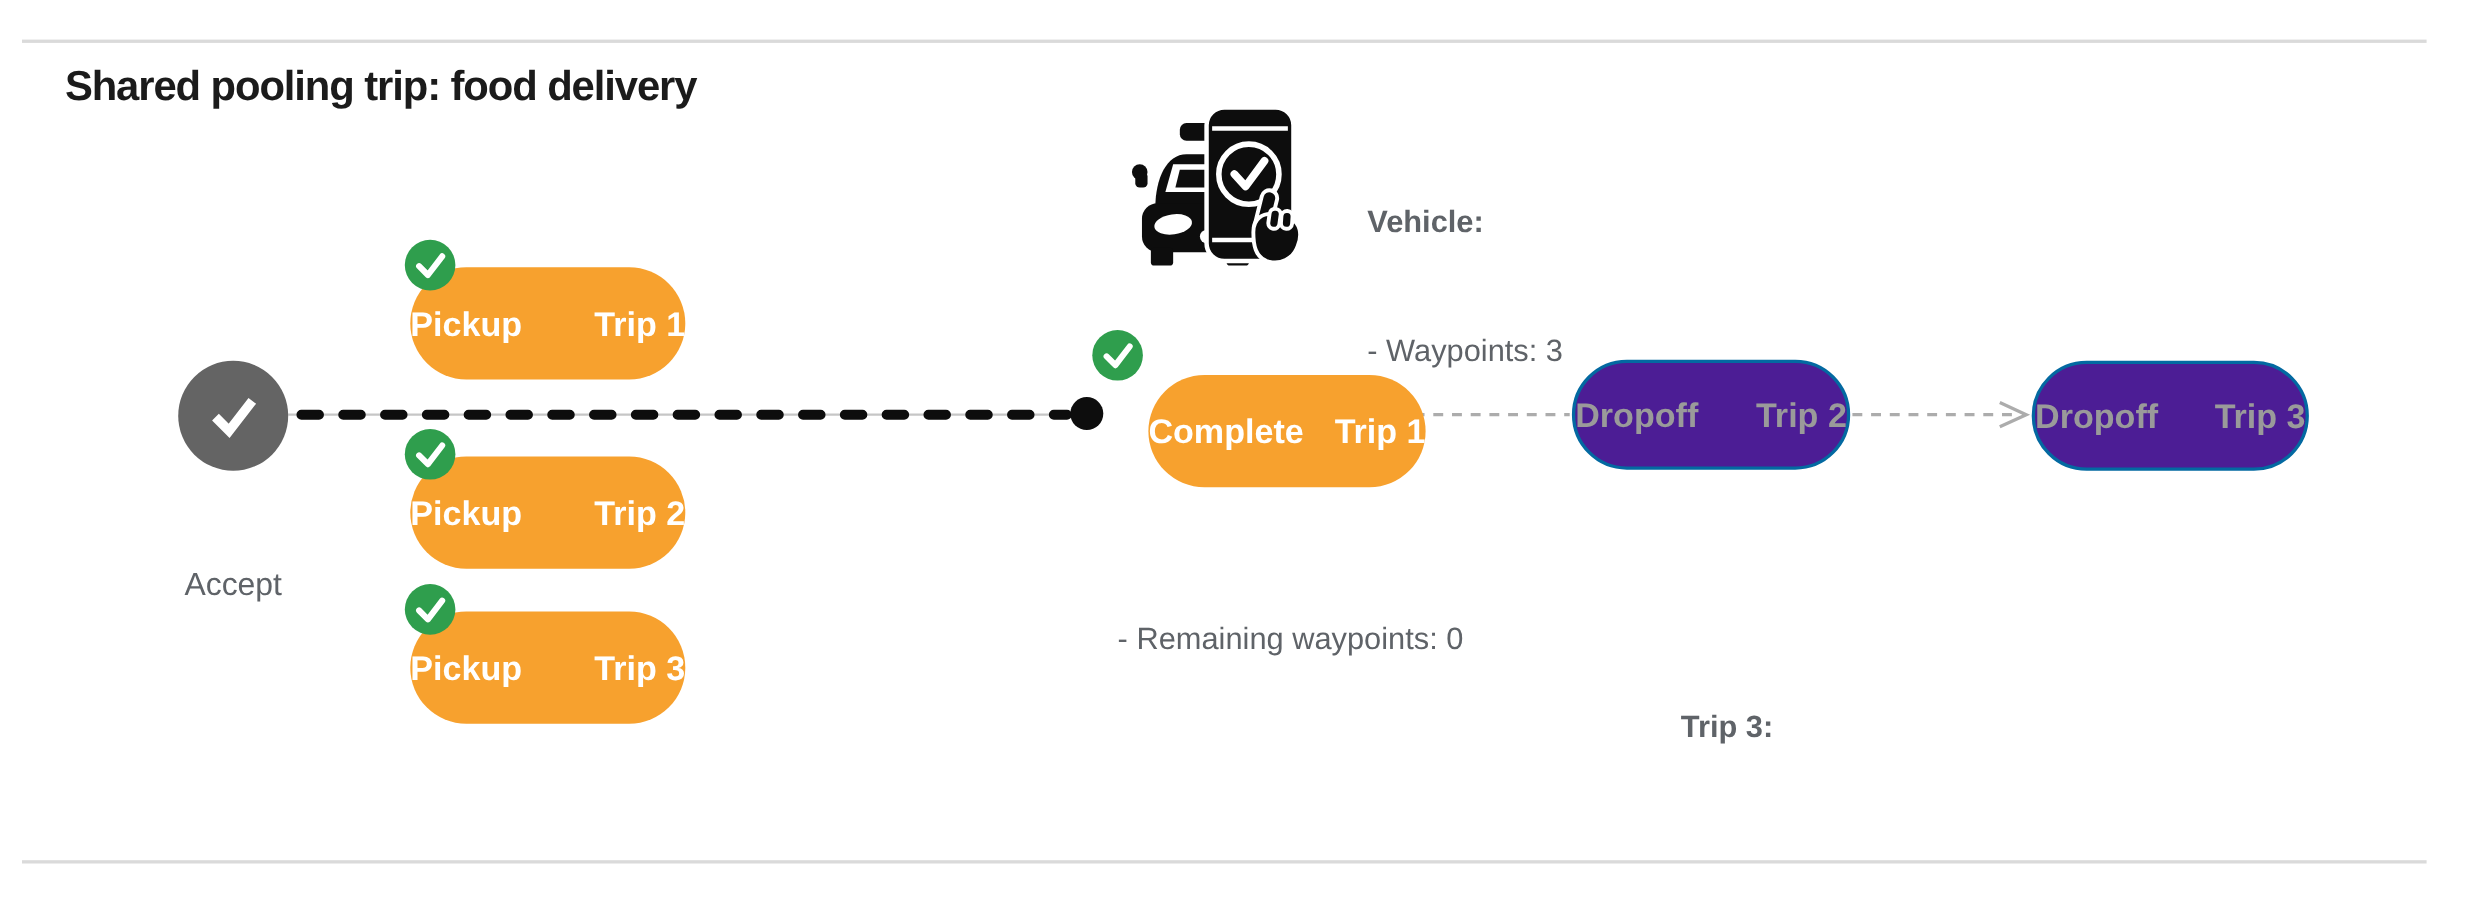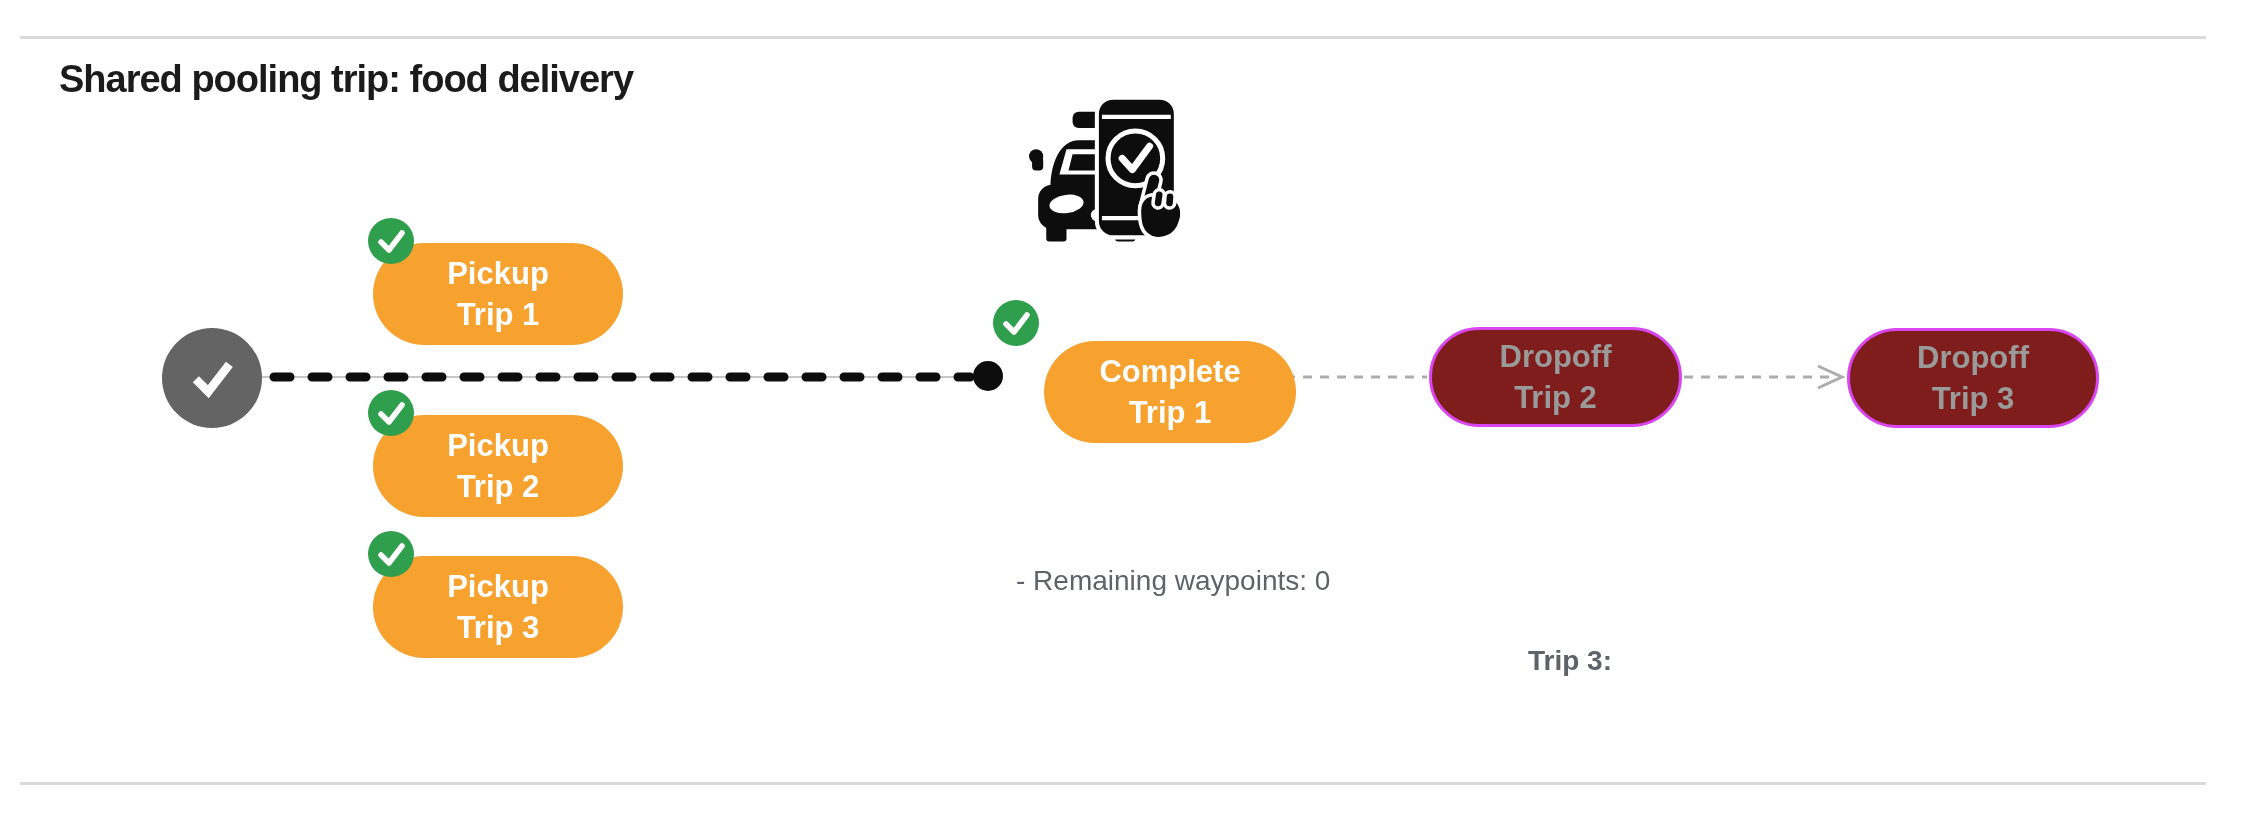--- a/index.html
+++ b/index.html
@@ -24,29 +24,29 @@
     position:absolute;left:162px;top:328px;width:100px;height:100px;border-radius:50%;
     background:#646464;display:flex;align-items:center;justify-content:center;
   }
   .accept-label{
     position:absolute;left:87px;top:442px;width:250px;text-align:center;
     font-size:29px;line-height:36px;color:#5f6368;white-space:pre;
   }
 
   .pill{
     position:absolute;width:250px;height:102px;border-radius:51px;background:#f7a12e;
-    display:flex;flex-direction:column;align-items:center;justify-content:center;
+    display:flex;flex-direction:row;align-items:center;justify-content:space-between;
     color:#ffffff;font-size:31px;font-weight:700;line-height:41px;white-space:pre;
   }
   .pill.pickup1{left:373px;top:243px;}
   .pill.pickup2{left:373px;top:415px;}
   .pill.pickup3{left:373px;top:556px;}
   .pill.complete{left:1044px;top:325px;width:252px;margin-top:16px;}
   .pill.dropoff{
-    background:#7f1d1d;border:3px solid #d946ef;color:#9a9a9a;box-sizing:border-box;
+    background:#4c1d95;border:3px solid #0369a1;color:#9a9a9a;box-sizing:border-box;
   }
   .pill.dropoff2{left:1429px;top:327px;width:253px;height:100px;}
   .pill.dropoff3{left:1847px;top:328px;width:252px;height:100px;}
 
   .badge{
     position:absolute;width:46px;height:46px;border-radius:50%;background:#2f9e4d;
     display:flex;align-items:center;justify-content:center;
   }
   .badge.b1{left:368px;top:218px;}
   .badge.b2{left:368px;top:390px;}
@@ -92,36 +92,41 @@
       <path d="M95 66 L105 77 L122 54" fill="none" stroke="#ffffff" stroke-width="7" stroke-linecap="round" stroke-linejoin="round"></path>
       <g stroke="#ffffff" stroke-width="3.5" fill="#0d0d0d">
         <rect x="116" y="80" width="14" height="42" rx="7" transform="rotate(14 123 101)"></rect>
         <path d="M112 118 C112 106 120 100 132 102 L146 106 C154 110 156 120 152 130 C148 142 136 148 124 144 C114 140 112 130 112 118 Z"></path>
         <rect x="126" y="97" width="10" height="18" rx="5" transform="rotate(8 131 106)"></rect>
         <rect x="137" y="99" width="10" height="16" rx="5" transform="rotate(4 142 107)"></rect>
       </g>
     </svg>
   </div>
 
+  <div class="vehicle-text">
+    <div class="b">Vehicle:</div>
+    <div>- Waypoints: 3</div>
+  </div>
 
   <svg class="connectors" width="2245" height="825">
     <line x1="262" y1="377" x2="988" y2="377" stroke="#c6c6c6" stroke-width="2"></line>
     <line x1="274" y1="377" x2="970" y2="377" stroke="#0d0d0d" stroke-width="9" stroke-dasharray="16 22" stroke-linecap="round"></line>
     <circle cx="988" cy="376" r="15" fill="#0d0d0d"></circle>
     <line x1="1252" y1="377" x2="1427" y2="377" stroke="#acacac" stroke-width="3" stroke-dasharray="9 8"></line>
     <line x1="1684" y1="377" x2="1834" y2="377" stroke="#acacac" stroke-width="3" stroke-dasharray="9 8"></line>
     <path d="M1818 366 L1842 377 L1818 388" fill="none" stroke="#acacac" stroke-width="3"></path>
   </svg>
 
   <div class="node-circle">
     <svg width="62" height="62" viewBox="0 0 100 100">
       <path d="M24 52 L44 72 L78 28" fill="none" stroke="#ffffff" stroke-width="14" stroke-linejoin="miter"></path>
     </svg>
   </div>
   <div class="accept-label">
+    <div>Accept</div>
   </div>
 
   <div class="pill pickup1">
     <span>Pickup</span>
     <span>Trip 1</span>
   </div>
   <div class="pill pickup2">
     <span>Pickup</span>
     <span>Trip 2</span>
   </div>

